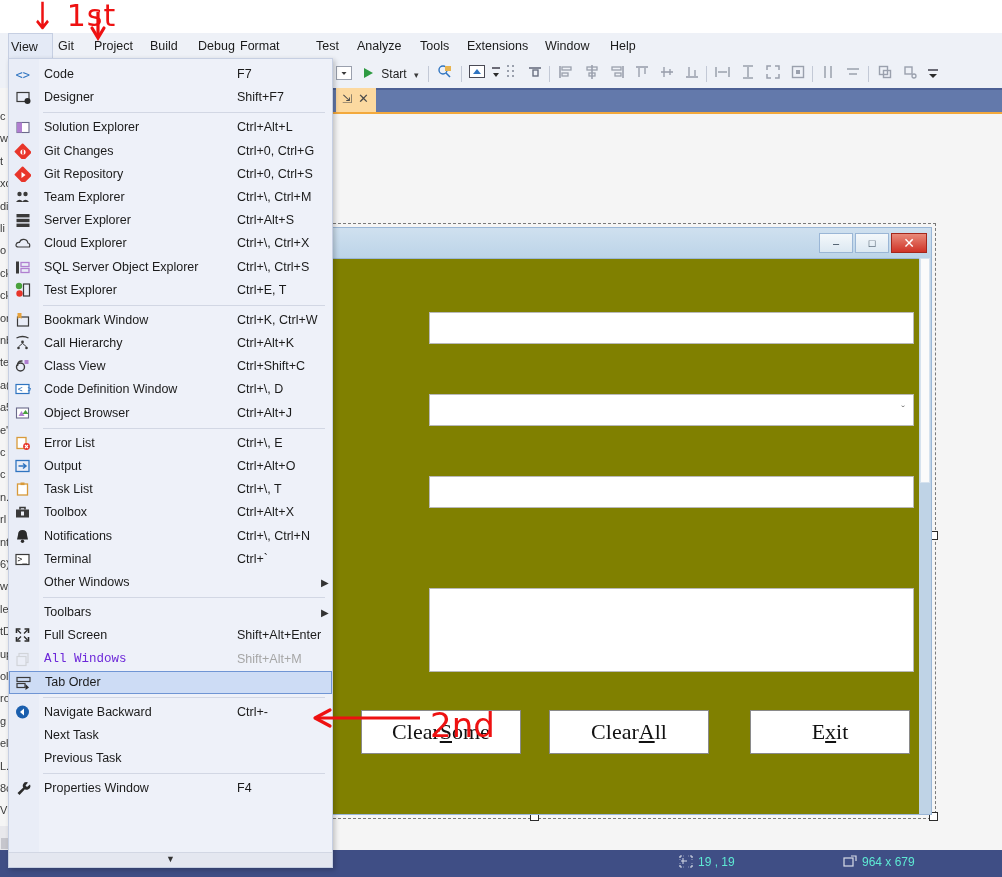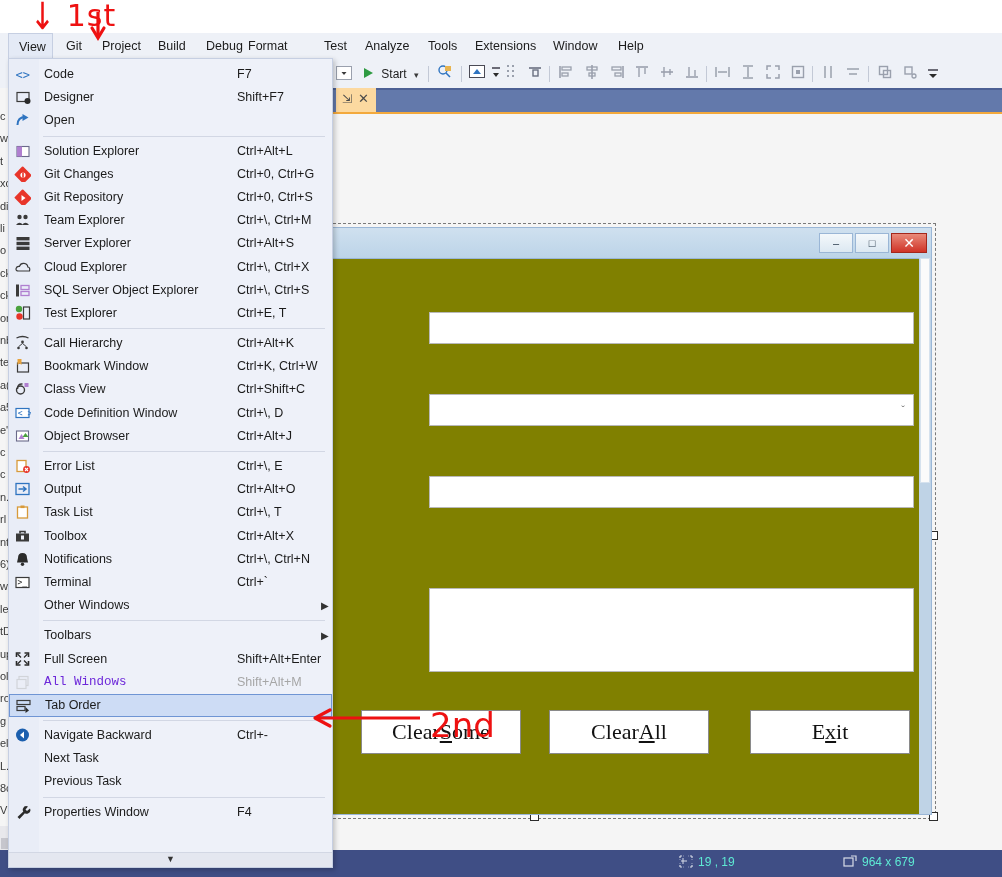--- a/index.html
+++ b/index.html
@@ -10,21 +10,21 @@
     font-size:12px;color:#1e1e1e;
     -webkit-font-smoothing:antialiased;
   }
   
   #annot-top{position:absolute;left:0;top:0;width:1002px;height:33px;background:#ffffff;}
   #annot-1st{position:absolute;left:30px;top:-2px;color:#ee1111;font-size:30px;
     font-family:"DejaVu Sans",sans-serif;letter-spacing:1px;font-weight:500;}
   #annot-1st .arr{display:inline-block;transform:scaleY(1.25);}
   
   #menubar{position:absolute;left:0;top:33px;width:1002px;height:27px;background:#eef1f7;}
-  #menubar .mi{position:absolute;top:0;height:27px;line-height:27px;padding:0 10px;
+  #menubar .mi{position:absolute;top:0;height:27px;line-height:27px;padding:0 2px;
     font-size:12.5px;color:#1b1b1b;cursor:default;white-space:nowrap;}
   #menubar .mi.active{background:#e4eaf6;border:1px solid #c6cfe2;border-bottom:none;
     box-sizing:border-box;line-height:26px;}
   #searchbox{position:absolute;left:664px;top:35px;width:224px;height:23px;
     background:#fff;border:1px solid #cccedb;box-sizing:border-box;}
   #searchbox input{border:0;outline:0;width:190px;height:21px;margin:0;padding:0 4px;
     font-family:"Liberation Sans",sans-serif;font-size:12px;color:#6d6d6d;background:transparent;}
   #searchbox .mag{position:absolute;right:5px;top:3px;width:16px;height:16px;color:#3a3a3a;}
   #proj-name{position:absolute;left:908px;top:33px;height:27px;line-height:27px;
     font-size:12.5px;color:#1b3c8c;white-space:nowrap;}
@@ -394,27 +394,20 @@
         <span class="key">F7</span>
       </div>
       <div class="mitem">
         <span class="ico"><svg width="17" height="16" viewBox="0 0 16 16">
             <rect x="2.5" y="3.5" width="12" height="9" fill="none" stroke="#3a3a3a" stroke-width="1.2"></rect>
             <circle cx="13" cy="12" r="3" fill="#2b2b2b"></circle>
           </svg></span>
         <span class="lbl">Designer</span>
         <span class="key">Shift+F7</span>
       </div>
-      <div class="mitem">
-        <span class="ico"><svg width="17" height="16" viewBox="0 0 16 16">
-            <path d="M3 13 Q3 5 11 5" fill="none" stroke="#2f74c0" stroke-width="2"></path>
-            <path d="M8 2 L14 5.5 L8 9 Z" fill="#2f74c0"></path>
-          </svg></span>
-        <span class="lbl">Open</span>
-      </div>
       <div class="msep"></div>
       <div class="mitem">
         <span class="ico"><svg width="17" height="16" viewBox="0 0 16 16">
             <rect x="2.5" y="3.5" width="12" height="10" fill="#fff" stroke="#6a6a8a" stroke-width="1.1"></rect>
             <rect x="2.5" y="3.5" width="5" height="10" fill="#b07fd0"></rect>
           </svg></span>
         <span class="lbl">Solution Explorer</span>
         <span class="key">Ctrl+Alt+L</span>
       </div>
       <div class="mitem">
@@ -472,38 +465,38 @@
       <div class="mitem">
         <span class="ico"><svg width="17" height="16" viewBox="0 0 16 16">
             <circle cx="4.5" cy="4" r="3.2" fill="#49a13d"></circle>
             <circle cx="5" cy="11.5" r="3.2" fill="#e8352a"></circle>
             <rect x="9" y="2" width="6" height="12" fill="none" stroke="#3a3a3a" stroke-width="1.2"></rect>
           </svg></span>
         <span class="lbl">Test Explorer</span>
         <span class="key">Ctrl+E, T</span>
       </div>
       <div class="msep"></div>
+      <div class="mitem">
+        <span class="ico"><svg width="17" height="16" viewBox="0 0 16 16">
+            <rect x="3" y="5" width="11" height="9" fill="none" stroke="#3a3a3a" stroke-width="1.2"></rect>
+            <path d="M3 1 L7 1 L7 7 L5 5.3 L3 7 Z" fill="#e8a33d"></path>
+          </svg></span>
+        <span class="lbl">Bookmark Window</span>
+        <span class="key">Ctrl+K, Ctrl+W</span>
+      </div>
       <div class="mitem">
         <span class="ico"><svg width="17" height="16" viewBox="0 0 16 16">
             <path d="M2 3 Q8 0 14 3" fill="none" stroke="#3a3a3a" stroke-width="1.3"></path>
             <circle cx="8" cy="7" r="1.4" fill="#3a3a3a"></circle>
             <circle cx="4" cy="13" r="1.3" fill="#3a3a3a"></circle>
             <circle cx="12" cy="13" r="1.3" fill="#3a3a3a"></circle>
             <path d="M8 8.4 L4 11.8 M8 8.4 L12 11.8" stroke="#3a3a3a" stroke-width="1"></path>
           </svg></span>
         <span class="lbl">Call Hierarchy</span>
         <span class="key">Ctrl+Alt+K</span>
-      </div>
-      <div class="mitem">
-        <span class="ico"><svg width="17" height="16" viewBox="0 0 16 16">
-            <rect x="3" y="5" width="11" height="9" fill="none" stroke="#3a3a3a" stroke-width="1.2"></rect>
-            <path d="M3 1 L7 1 L7 7 L5 5.3 L3 7 Z" fill="#e8a33d"></path>
-          </svg></span>
-        <span class="lbl">Bookmark Window</span>
-        <span class="key">Ctrl+K, Ctrl+W</span>
       </div>
       <div class="mitem">
         <span class="ico"><svg width="17" height="16" viewBox="0 0 16 16">
             <path d="M3 8 Q3 2.5 8 3" fill="none" stroke="#3a3a3a" stroke-width="1.5"></path>
             <circle cx="6" cy="9" r="4" fill="none" stroke="#3a3a3a" stroke-width="1.4"></circle>
             <rect x="10" y="2" width="4" height="4" fill="#b07fd0"></rect>
           </svg></span>
         <span class="lbl">Class View</span>
         <span class="key">Ctrl+Shift+C</span>
       </div>

